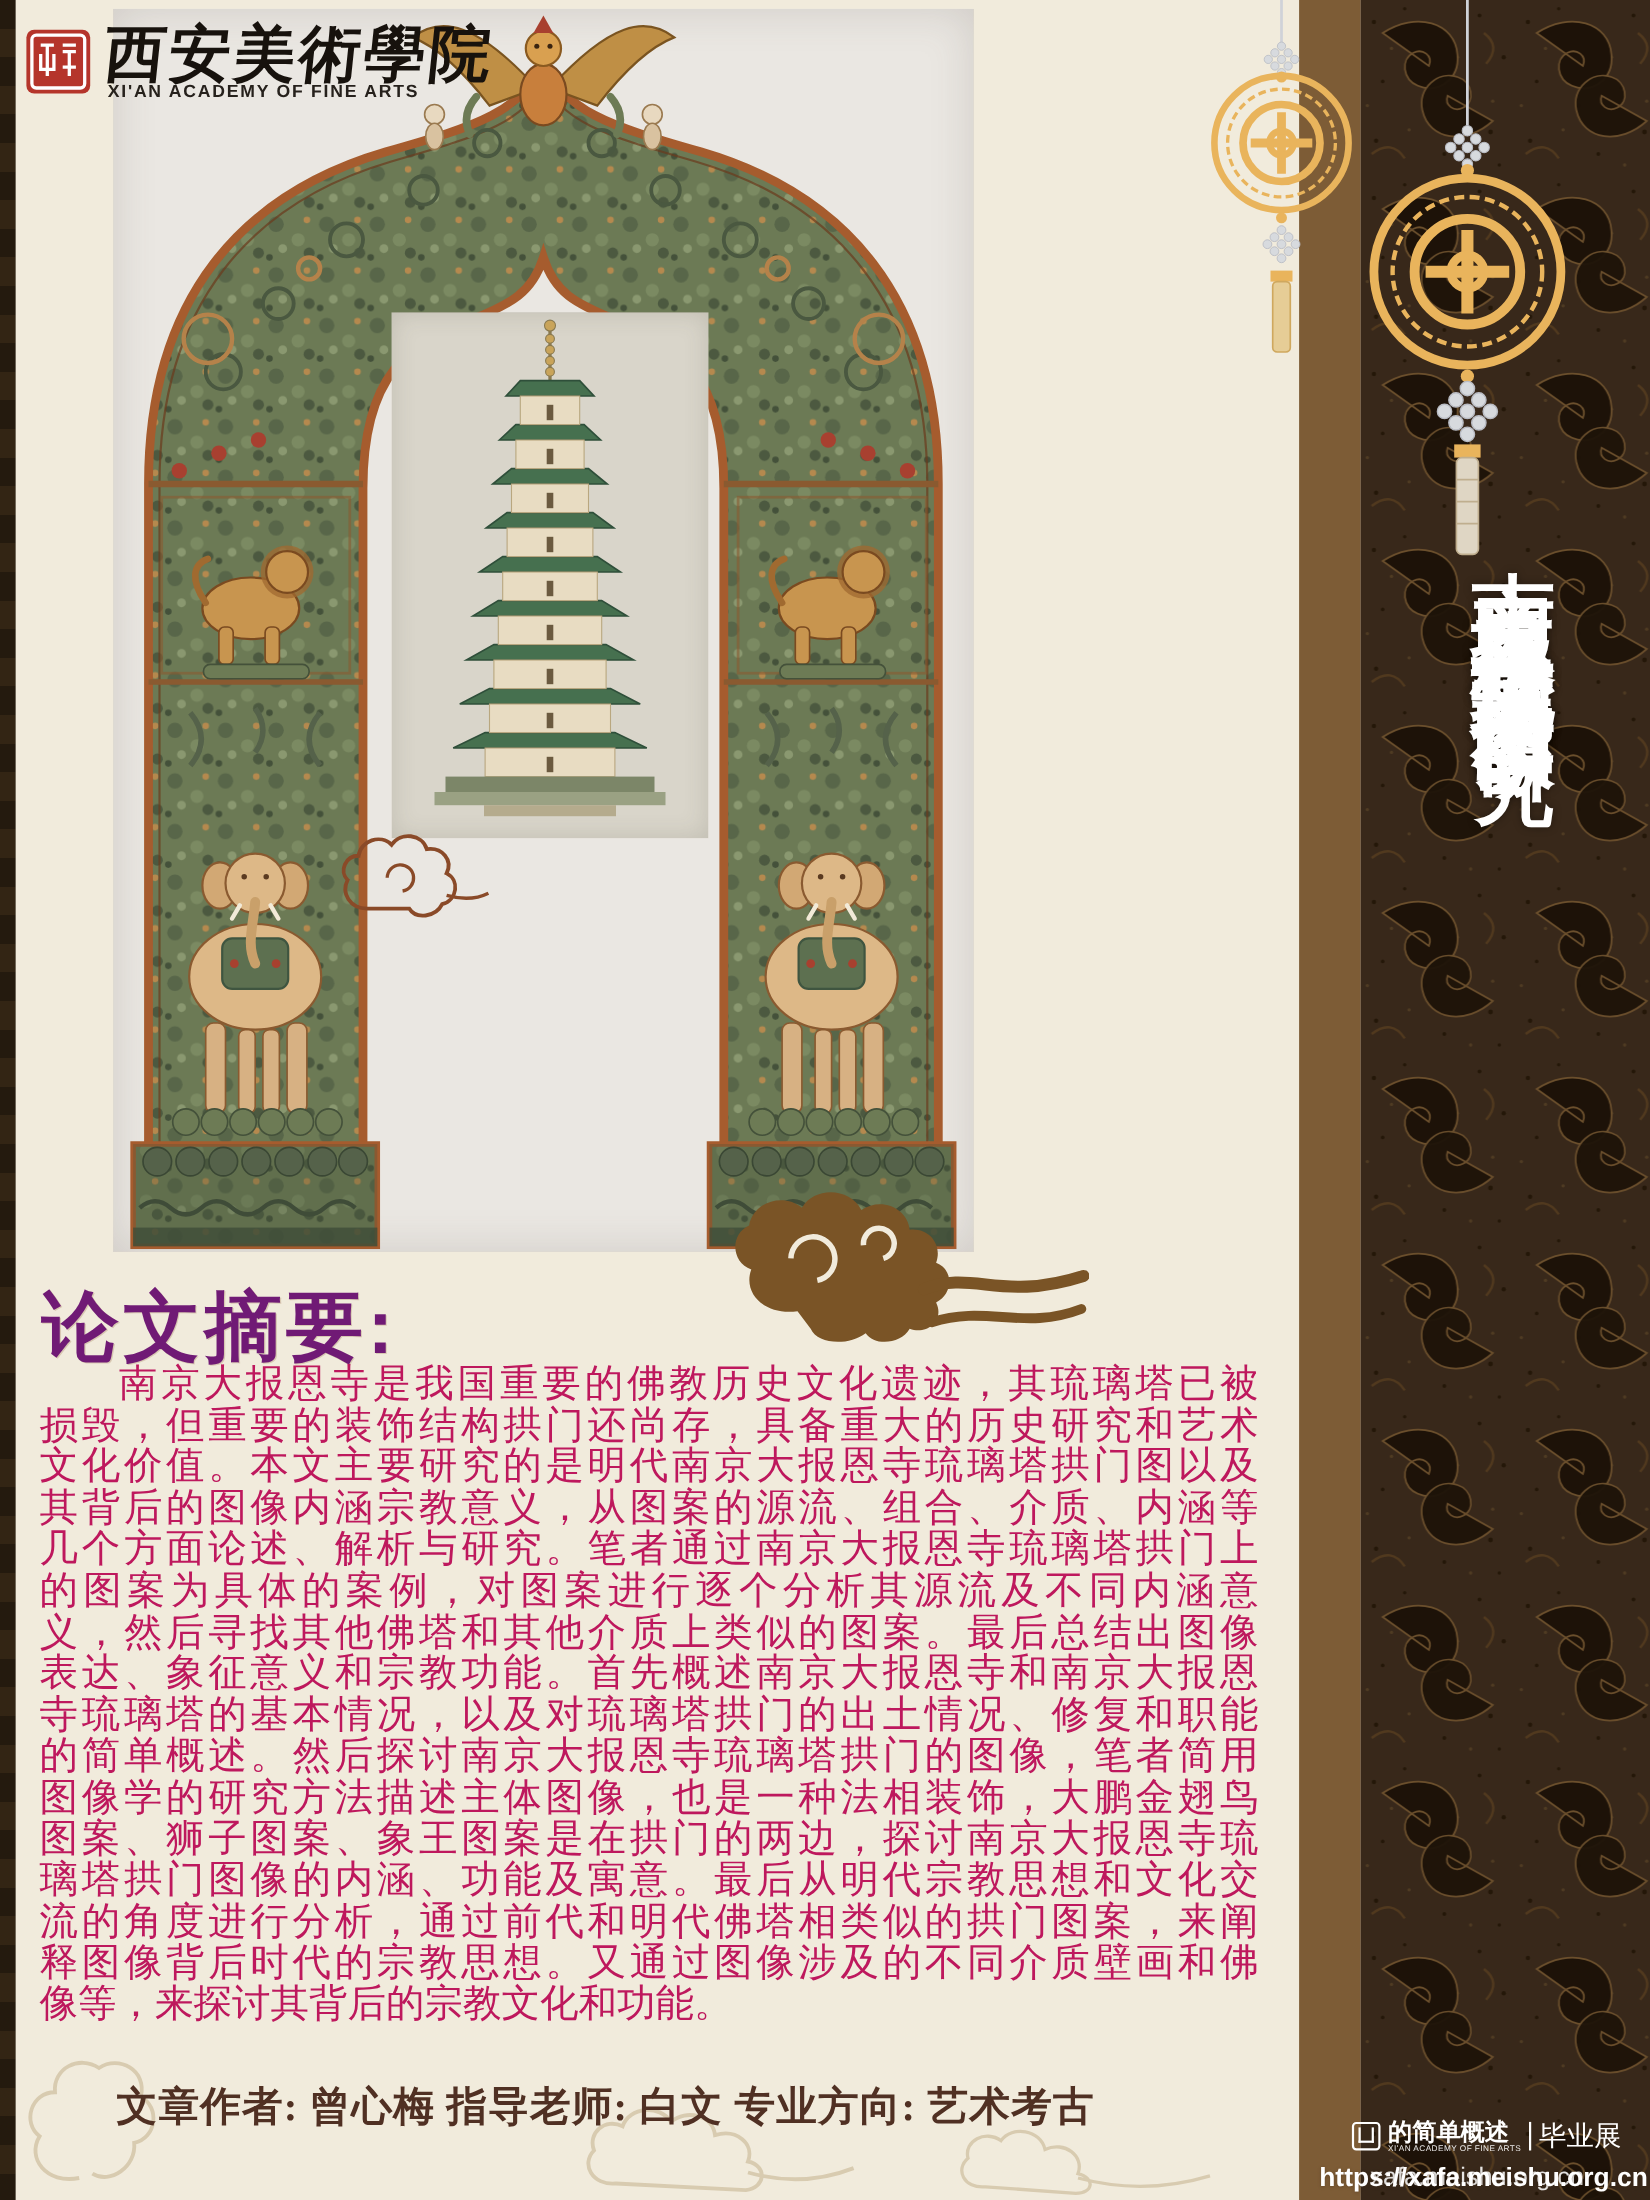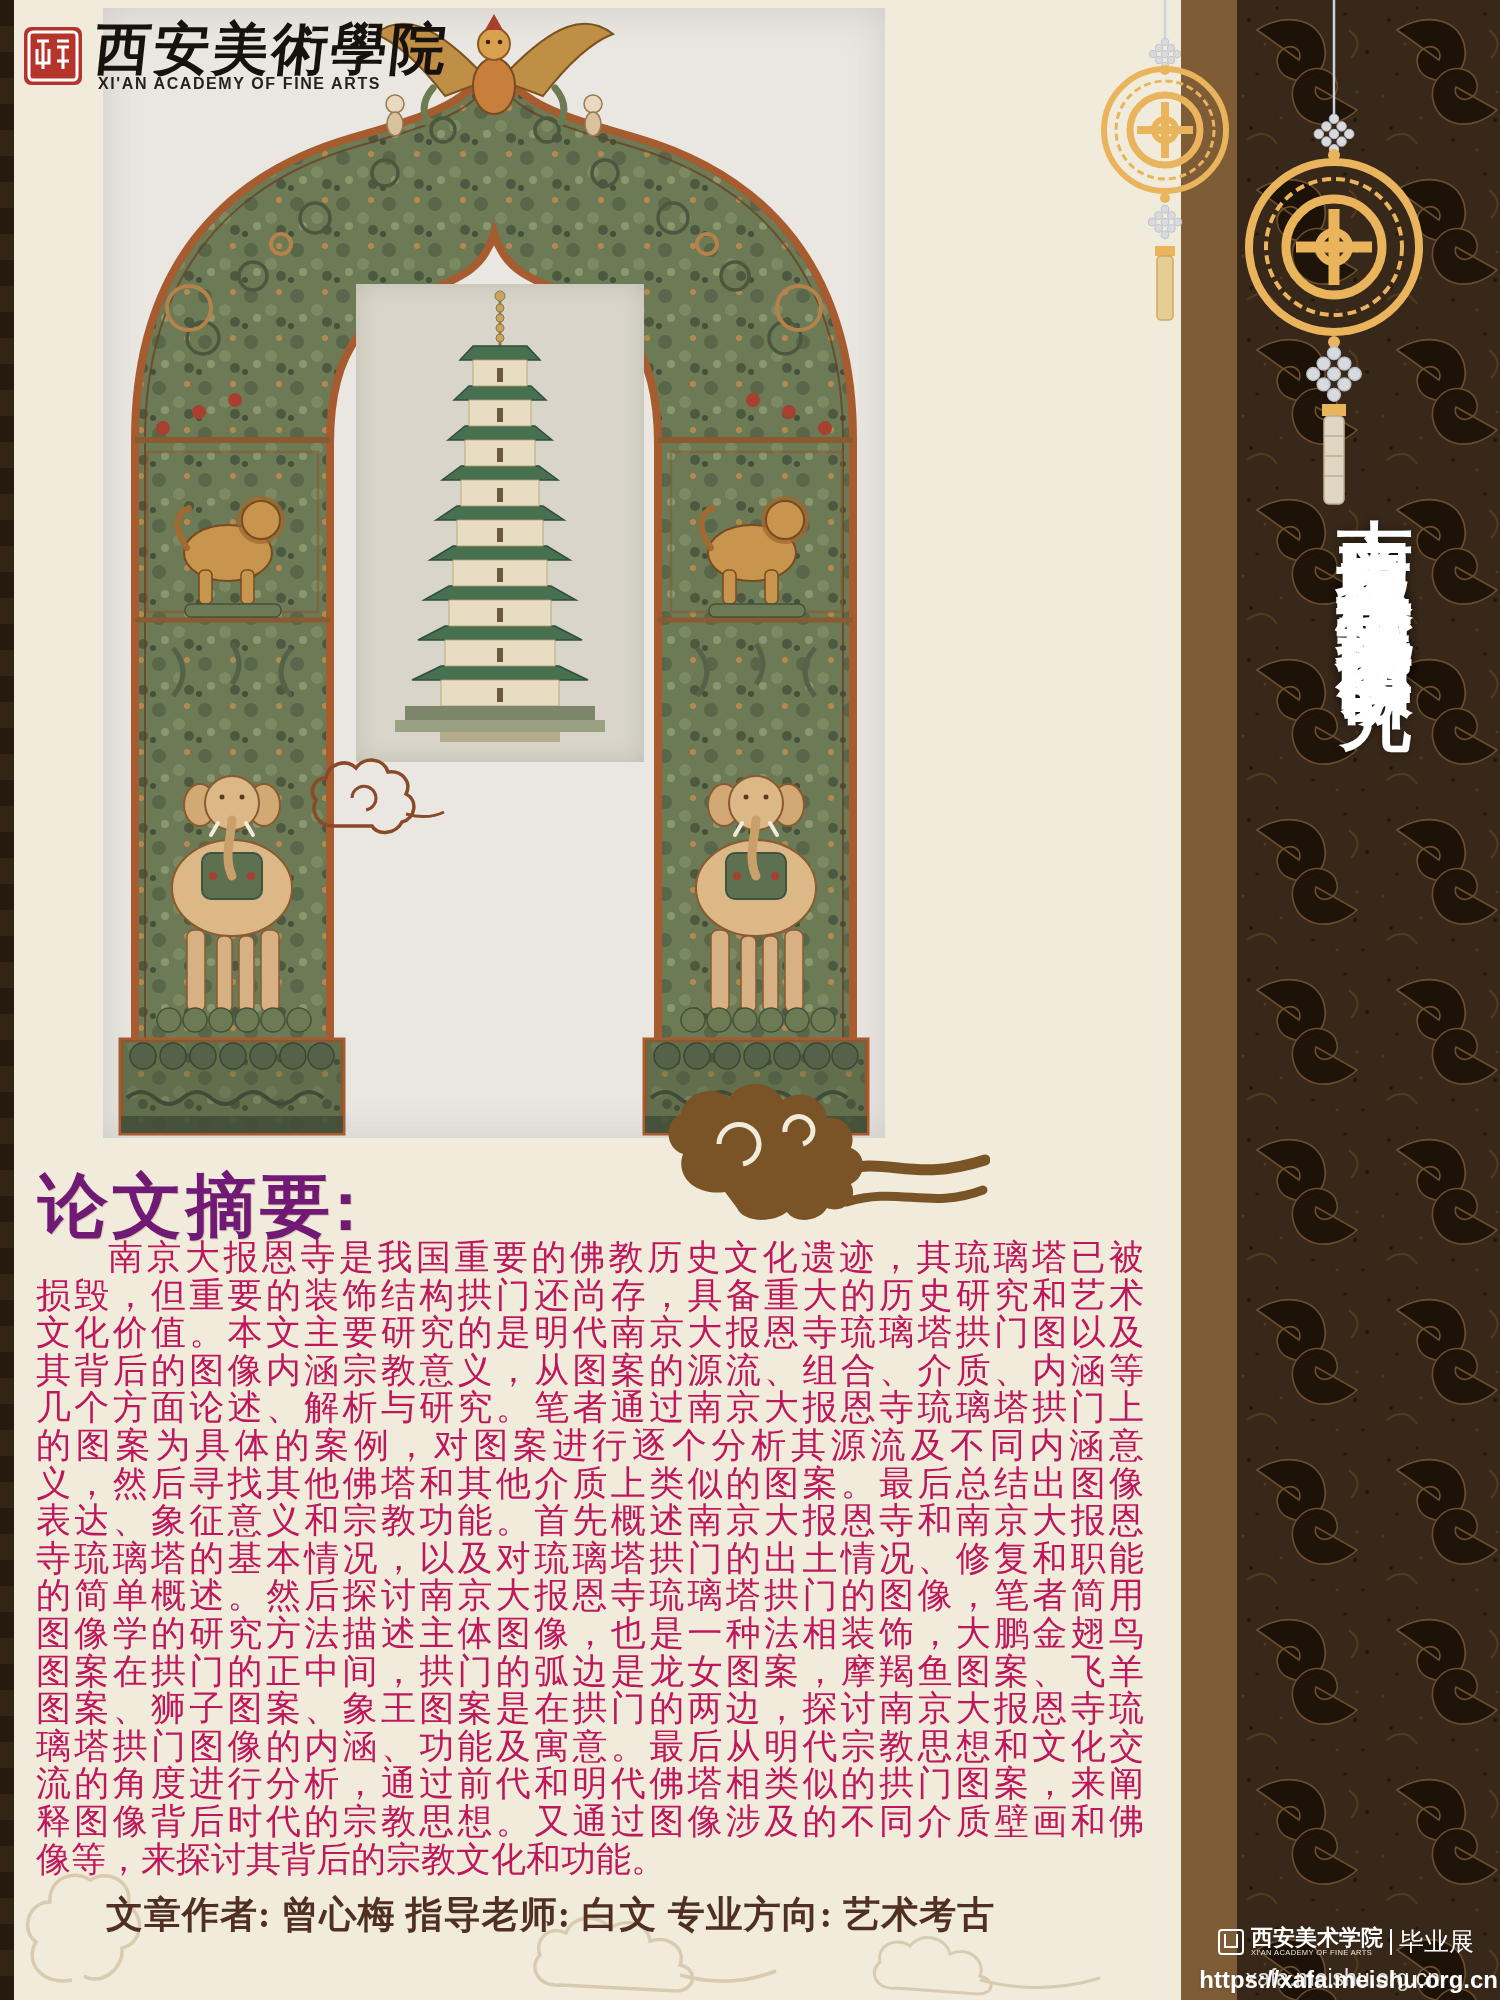--- a/index.html
+++ b/index.html
@@ -302,21 +302,20 @@
     <div class="aline">损毁，但重要的装饰结构拱门还尚存，具备重大的历史研究和艺术</div>
     <div class="aline">文化价值。本文主要研究的是明代南京大报恩寺琉璃塔拱门图以及</div>
     <div class="aline">其背后的图像内涵宗教意义，从图案的源流、组合、介质、内涵等</div>
     <div class="aline">几个方面论述、解析与研究。笔者通过南京大报恩寺琉璃塔拱门上</div>
     <div class="aline">的图案为具体的案例，对图案进行逐个分析其源流及不同内涵意</div>
     <div class="aline">义，然后寻找其他佛塔和其他介质上类似的图案。最后总结出图像</div>
     <div class="aline">表达、象征意义和宗教功能。首先概述南京大报恩寺和南京大报恩</div>
     <div class="aline">寺琉璃塔的基本情况，以及对琉璃塔拱门的出土情况、修复和职能</div>
     <div class="aline">的简单概述。然后探讨南京大报恩寺琉璃塔拱门的图像，笔者简用</div>
     <div class="aline">图像学的研究方法描述主体图像，也是一种法相装饰，大鹏金翅鸟</div>
-    <div class="aline">图案在拱门的正中间，拱门的弧边是龙女图案，摩羯鱼图案、飞羊</div>
     <div class="aline">图案、狮子图案、象王图案是在拱门的两边，探讨南京大报恩寺琉</div>
     <div class="aline">璃塔拱门图像的内涵、功能及寓意。最后从明代宗教思想和文化交</div>
     <div class="aline">流的角度进行分析，通过前代和明代佛塔相类似的拱门图案，来阐</div>
     <div class="aline">释图像背后时代的宗教思想。又通过图像涉及的不同介质壁画和佛</div>
     <div class="aline last">像等，来探讨其背后的宗教文化和功能。</div>
   </div>
 
   <div class="abs" id="credits-line">文章作者: 曾心梅   指导老师: 白文 专业方向: 艺术考古</div>
 
   <div class="abs" id="side-strip"></div>
@@ -408,21 +407,21 @@
       <path d="M244,436 h20 M244,456 h20 M244,476 h20" stroke="#bfae8e" stroke-width="1.5"></path>
     </g>
   </svg>
 
   <div class="abs" id="vertical-title">南京大报恩寺琉璃塔拱门图像研究</div>
 
   <div class="abs" id="watermark">
     <div id="wm-logo-row">
       <div id="wm-seal"></div>
       <div class="wm-col">
-        <span id="wm-cn">西安美术学院</span>
+        <span id="wm-cn">的简单概述</span>
         <span id="wm-sub">XI'AN ACADEMY OF FINE ARTS</span>
       </div>
       <div id="wm-div"></div>
       <span id="wm-exh">毕业展</span>
     </div>
     <span id="wm-url-small">xafa.meishu.org.cn</span>
     <span id="wm-url">https://xafa.meishu.org.cn</span>
   </div>
 
   <div class="abs" id="left-border"></div>

